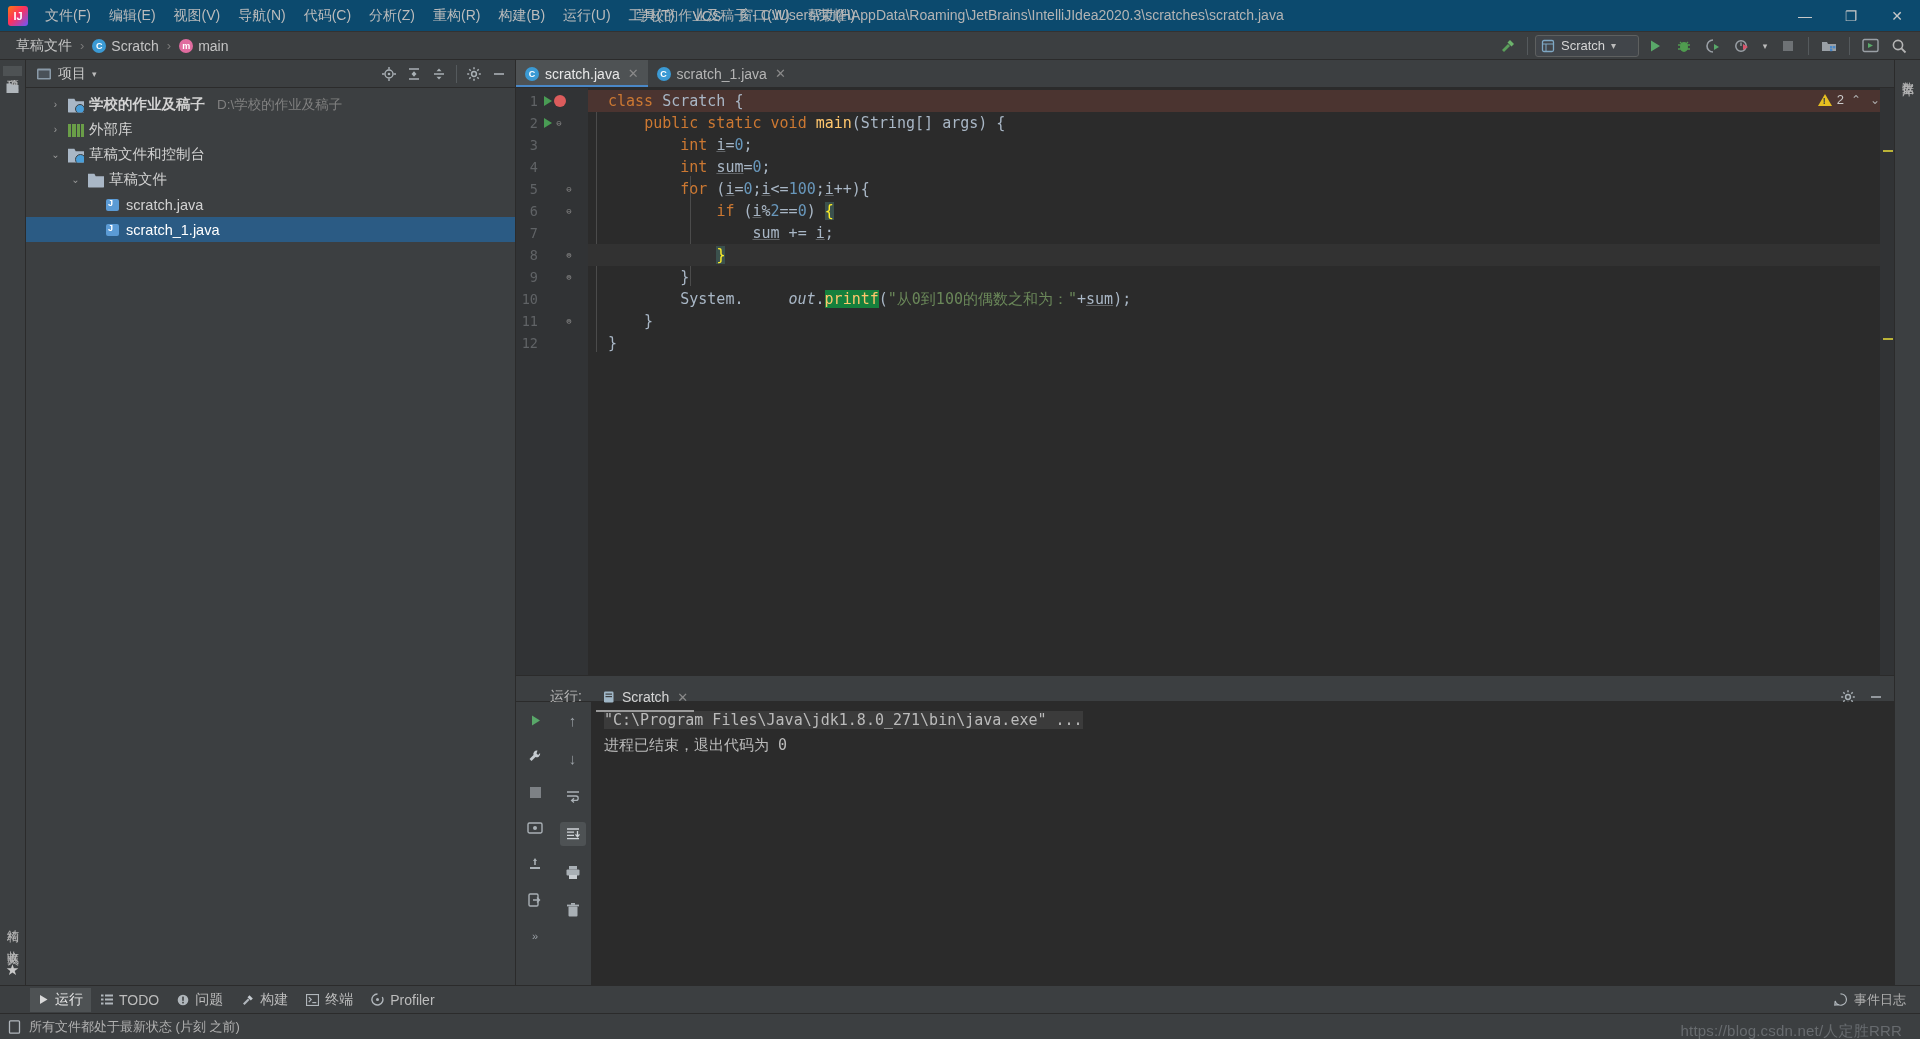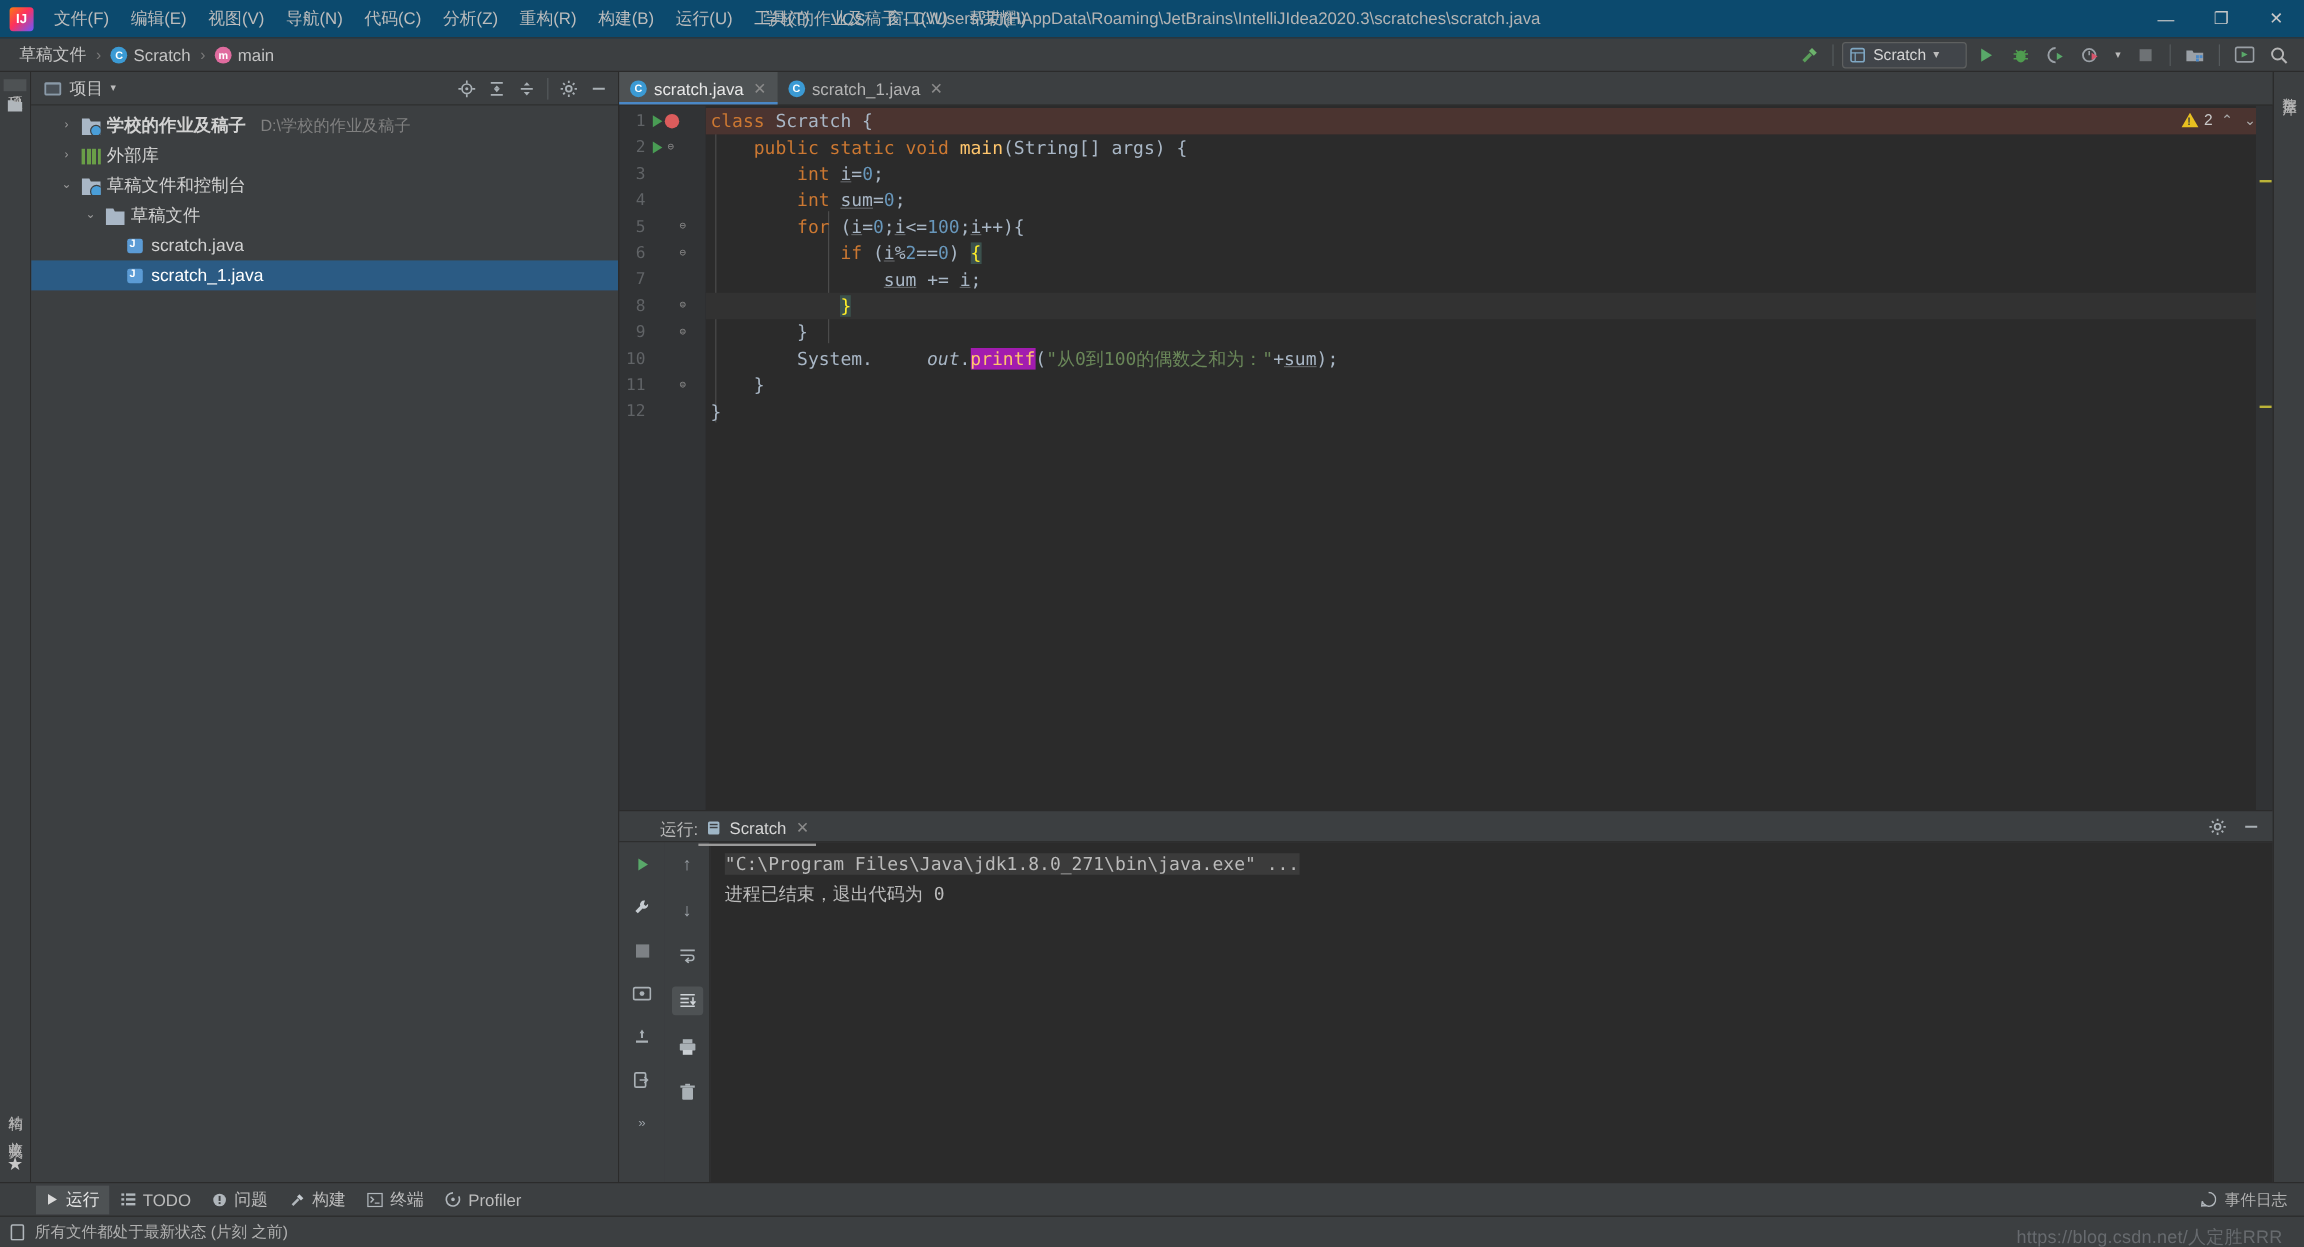--- a/index.html
+++ b/index.html
@@ -114,51 +114,51 @@
   .lnum { width:26px; text-align:right; font-size:13.5px; color:#606366; padding-right:4px; }
   .gmark { width:42px; display:flex; align-items:center; gap:2px; padding-left:2px; position:relative; }
   .run-tri { width:0; height:0; border-left:8px solid #499c54; border-top:5px solid transparent;
     border-bottom:5px solid transparent; }
   .bp { width:12px; height:12px; border-radius:50%; background:#db5c5c; }
   .fold { width:10px; height:10px; color:#888; font-size:9px; display:flex; align-items:center;
     justify-content:center; }
 
   .code { flex:1; position:relative; padding-top:2px; font-family:"DejaVu Sans Mono","Liberation Mono",monospace;
     font-size:15px; overflow:hidden; }
-  .cline { height:22px; line-height:22px; white-space:pre; padding-left:4px; position:relative; }
+  .cline { height:22px; line-height:22px; white-space:pre; padding-left:20px; position:relative; }
   .cline.caret { background:#323232; }
   .cline.bpline { background:#4b3430; }
   .kw { color:#cc7832; }
   .str { color:#6a8759; }
   .num { color:#6897bb; }
   .fn { color:#ffc66d; }
   .ident { color:#a9b7c6; }
   .stat { color:#a9b7c6; font-style:italic;margin-left:45px; }
   .var-u { color:#a9b7c6; text-decoration:underline; text-decoration-color:#606366; }
-  .hl-use { background:#a21caf; }
+  .hl-use { background:#15803d; }
   .hl-brace { background:#3b514d; color:#ffef28; }
   .hl-brace2 { background:#3b514d; color:#ffef28; }
   .indent-g { position:absolute; top:0; bottom:0; width:1px; background:#4b4b4b; }
 
   
   .markers { width:14px; flex:0 0 14px; background:#313335; position:relative; }
   .mk { position:absolute; right:1px; width:10px; height:2px; background:#bbb338; }
   .insp-badge { position:absolute; right:12px; top:4px; display:flex; align-items:center; gap:5px;
     font-size:13px; color:#c9c9c9; z-index:5; }
   .warn-tri { width:0; height:0; border-left:7px solid transparent; border-right:7px solid transparent;
     border-bottom:12px solid #e8c020; position:relative; }
   .warn-tri::after { content:'!'; position:absolute; left:-2px; top:2px; font-size:9px; color:#3c3f41;
     font-weight:bold; font-family:"Liberation Sans",sans-serif; }
   .chev { color:#a9a9a9; font-size:12px; padding:0 2px; }
 
   
   .runwin { height:310px; flex:0 0 310px; background:#3c3f41; display:flex; flex-direction:column;
     border-top:1px solid #2b2b2b; }
-  .runwin-head { height:26px; display:flex; align-items:flex-end; padding:17px 6px 0 34px; flex:0 0 26px;
-    gap:0; border-bottom:1px solid #2b2b2b; }
+  .runwin-head { height:26px; display:flex; align-items:center; padding:17px 6px 0 34px; flex:0 0 26px;
+    gap:14px; border-bottom:1px solid #2b2b2b; }
   .runwin-label { font-size:14px; color:#b8b8b8; }
   .rtab { display:flex; align-items:center; gap:6px; font-size:14px; color:#d6d6d6;
     padding:3px 6px; position:relative; }
   .rtab::after { content:''; position:absolute; left:0; right:0; bottom:-4px; height:2px; background:#9a9a9a; }
   .runwin-head-right { margin-left:auto; display:flex; align-items:center; gap:4px; }
   .runwin-body { flex:1; display:flex; min-height:0; }
   .run-side { width:38px; flex:0 0 38px; display:flex; flex-direction:column; align-items:center;
     padding-top:6px; gap:12px; background:#3c3f41; }
   .run-side2 { width:38px; flex:0 0 38px; display:flex; flex-direction:column; align-items:center;
     padding-top:6px; gap:14px; background:#3c3f41; border-right:1px solid #2b2b2b; }

